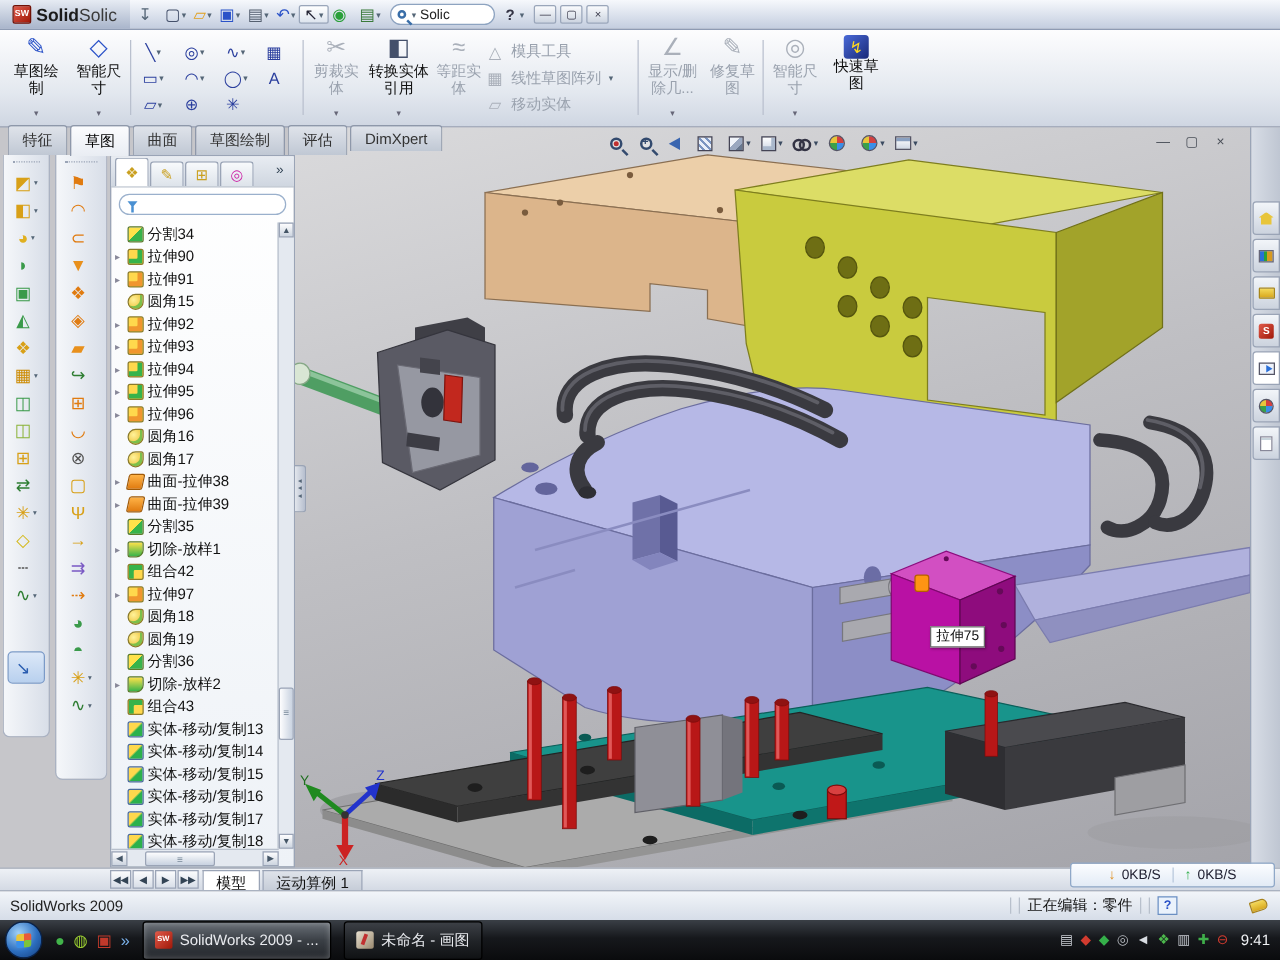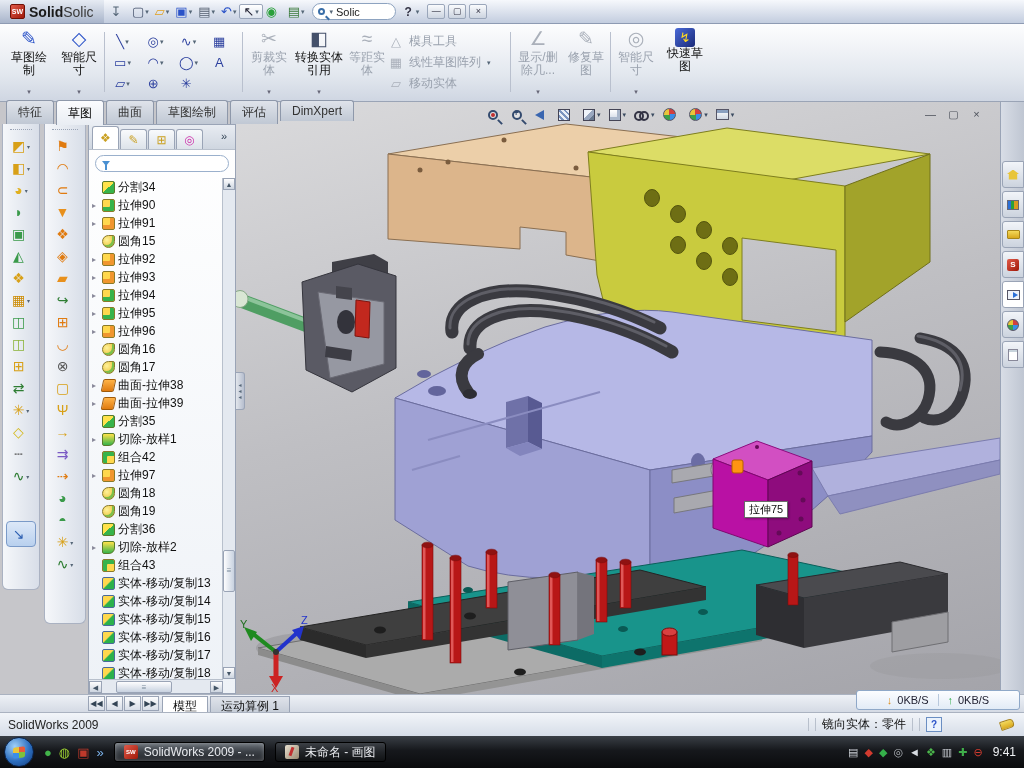--- a/index.html
+++ b/index.html
@@ -132,21 +132,21 @@
 .sbleft{margin-left:8px;color:#222}
 .sbright{margin-left:auto;display:flex;align-items:center;gap:6px;margin-right:10px}
 .sbsep{width:1px;height:13px;background:#b8c0cc}
 .qbtn{width:16px;height:15px;border:1px solid #6a8ec2;background:#eaf2fc;color:#2a52c8;font-weight:bold;font-size:10px;text-align:center;line-height:13px}
 .tag{width:14px;height:9px;background:linear-gradient(#f4d95a,#d8a81e);border:1px solid #a8821a;transform:rotate(-18deg);border-radius:1px 4px 4px 1px;margin-left:52px}
 .taskbar{position:absolute;left:0;top:736px;width:1024px;height:32px;background:linear-gradient(#3a3f46,#16181c 45%,#0a0b0d);display:flex;align-items:center}
 .orb{width:30px;height:30px;border-radius:50%;margin:0 6px 0 4px;background:radial-gradient(circle at 35% 30%,#9fd0f8,#2d6fc0 55%,#123a78);border:1px solid #0a2248;display:flex;align-items:center;justify-content:center;flex:0 0 30px}
 .orbflag{width:12px;height:11px;background:conic-gradient(#e85a3a 0 25%,#7ec33a 0 50%,#3a8ee8 0 75%,#e8c53a 0);border-radius:2px;transform:skewY(-6deg)}
 .ql{display:flex;gap:7px;align-items:center;margin:0 10px 0 4px}
 .qli{font-size:13px;line-height:1}
-.tbtn{height:20px;display:flex;align-items:center;gap:6px;padding:0 9px;margin-right:10px;border:1px solid #000;border-radius:3px;color:#e8eaee;font-size:12px;white-space:nowrap;overflow:hidden}
+.tbtn{height:31px;display:flex;align-items:center;gap:6px;padding:0 9px;margin-right:10px;border:1px solid #000;border-radius:3px;color:#e8eaee;font-size:12px;white-space:nowrap;overflow:hidden}
 .tbtn.tactive{background:linear-gradient(#6a7078,#3a3f45 50%,#23262b);box-shadow:inset 0 0 5px rgba(255,255,255,.3)}
 .tbtn.tidle{background:linear-gradient(#3c4046,#212428 50%,#101214)}
 .ticn{width:14px;height:14px;border-radius:2px;flex:0 0 14px}
 .ticn.swc{background:linear-gradient(135deg,#e05a4a,#a01808);color:#fff;font-size:6px;font-weight:bold;text-align:center;line-height:14px}
 .ticn.paint{background:linear-gradient(135deg,#e8e0d0,#9a8a70);position:relative}
 .ticn.paint::after{content:"";position:absolute;left:5px;top:2px;width:3px;height:9px;background:#c03030;transform:rotate(20deg)}
 .traybar{margin-left:auto;display:flex;align-items:center;gap:6px;margin-right:8px}
 .tri{font-size:11px;line-height:1}
 .clock{color:#f0f2f5;font-size:12px;margin-left:4px}
 </style>
@@ -974,21 +974,21 @@
     <span class="netdiv"></span>
     <span class="net-up">↑</span>
     <span>0KB/S</span>
   </div>
 
   <div class="statusbar">
     <span class="sbleft">SolidWorks 2009</span>
     <div class="sbright">
       <span class="sbsep"></span>
         <span class="sbsep"></span>
-      <span>镜向实体：零件</span>
+      <span>正在编辑：零件</span>
       <span class="sbsep"></span>
         <span class="sbsep"></span>
       <span class="qbtn">?</span>
       <span class="tag"></span>
     </div>
   </div>
 
   <div class="taskbar">
     <div class="orb">
         <span class="orbflag"></span>

